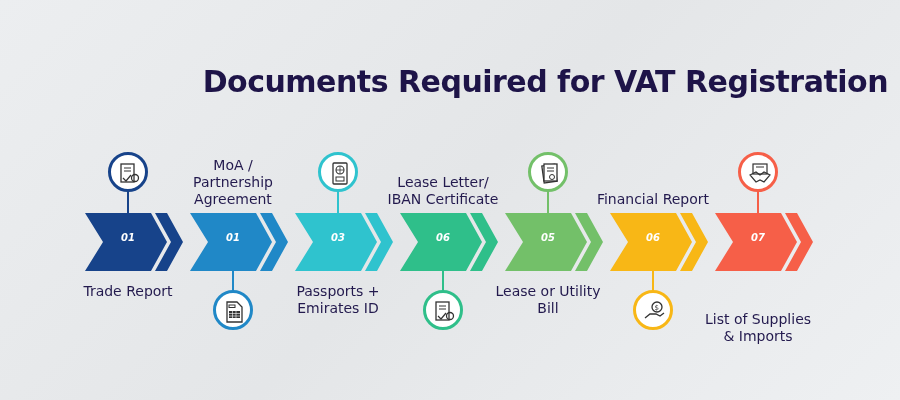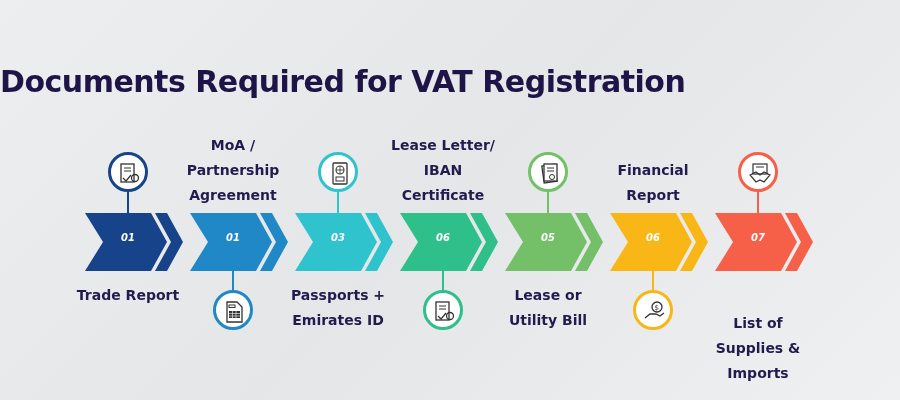--- a/index.html
+++ b/index.html
@@ -1,25 +1,25 @@
 <!DOCTYPE html>
 <html><head>
 <meta charset="utf-8">
 <style>
   html,body{margin:0;padding:0;}
   body{width:900px;height:400px;overflow:hidden;position:relative;
     background:linear-gradient(135deg,#eceef0 0%,#e4e6e8 50%,#eef0f2 100%);
     font-family:"DejaVu Sans","Liberation Sans",sans-serif;color:#231a4e;}
-  .title{position:absolute;left:0;top:64px;width:888px;text-align:left;
+  .title{position:absolute;left:0;top:64px;width:888px;text-align:right;
     font-size:30px;font-weight:bold;color:#1e1448;letter-spacing:-0.5px;}
   svg.band{position:absolute;left:0;top:0;}
   .num{position:absolute;top:232px;width:40px;text-align:center;color:#fff;
     font-size:10px;font-weight:bold;font-style:italic;}
   .lbl{position:absolute;width:120px;text-align:center;font-size:14px;
-    font-weight:bold;line-height:25px;color:#231a4e;}
+    font-weight:normal;line-height:17px;color:#231a4e;}
   .ic{position:absolute;width:40px;height:40px;border-radius:50%;background:#fff;
     border:3px solid #000;box-sizing:border-box;}
   .ic svg{position:absolute;left:7px;top:7px;}
   .stem{position:absolute;width:2px;}
 </style>
 </head>
 <body>
 
 <div class="title">Documents Required for VAT Registration</div>
 

